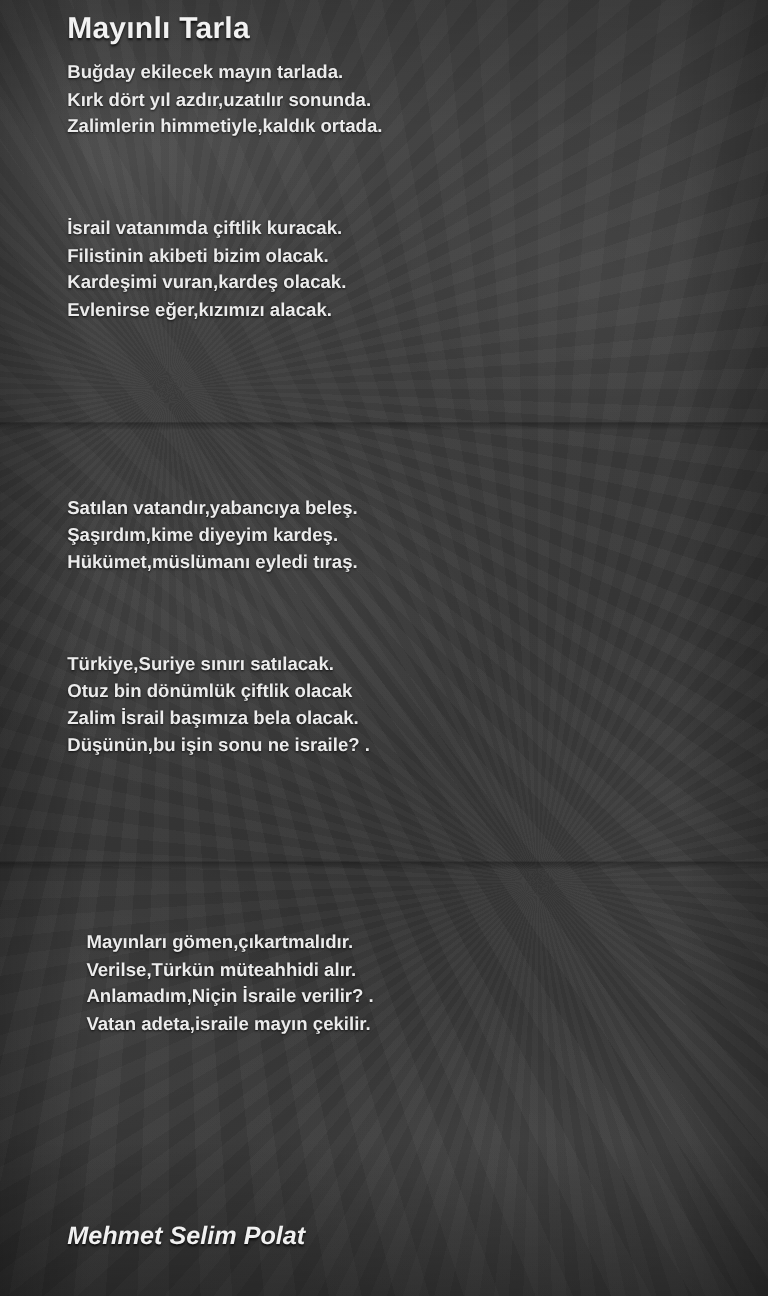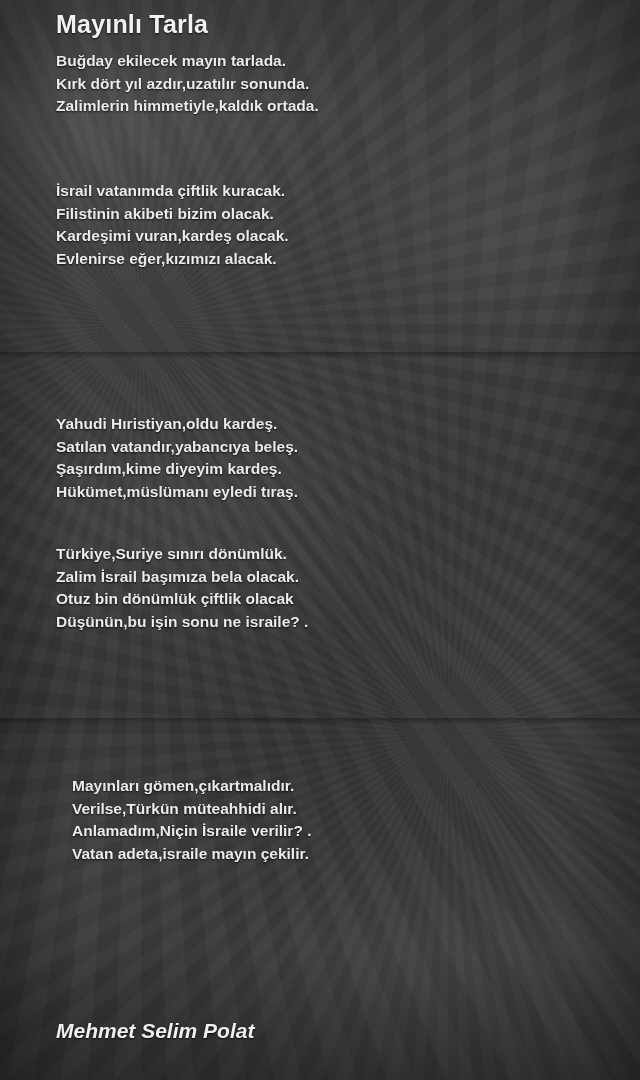--- a/index.html
+++ b/index.html
@@ -107,29 +107,28 @@
           <div class="line">Kırk dört yıl azdır,uzatılır sonunda.</div>
           <div class="line">Zalimlerin himmetiyle,kaldık ortada.</div>
         </div>
         <div class="stanza" style="position: absolute; left: 0px; top: 130px;">
           <div class="line">İsrail vatanımda çiftlik kuracak.</div>
           <div class="line">Filistinin akibeti bizim olacak.</div>
           <div class="line">Kardeşimi vuran,kardeş olacak.</div>
           <div class="line">Evlenirse eğer,kızımızı alacak.</div>
         </div>
         <div class="stanza" style="position: absolute; left: 0px; top: 363px;">
-          <div class="line">Yahudi Hıristiyan,oldu kardeş.</div>
           <div class="line">Satılan vatandır,yabancıya beleş.</div>
           <div class="line">Şaşırdım,kime diyeyim kardeş.</div>
           <div class="line">Hükümet,müslümanı eyledi tıraş.</div>
         </div>
         <div class="stanza" style="position: absolute; left: 0px; top: 493px;">
-          <div class="line">Türkiye,Suriye sınırı dönümlük.</div>
+          <div class="line">Türkiye,Suriye sınırı satılacak.</div>
+          <div class="line">Otuz bin dönümlük çiftlik olacak</div>
           <div class="line">Zalim İsrail başımıza bela olacak.</div>
-          <div class="line">Otuz bin dönümlük çiftlik olacak</div>
           <div class="line">Düşünün,bu işin sonu ne israile? .</div>
         </div>
         <div class="stanza" style="position: absolute; left: 16px; top: 725px;">
           <div class="line">Mayınları gömen,çıkartmalıdır.</div>
           <div class="line">Verilse,Türkün müteahhidi alır.</div>
           <div class="line">Anlamadım,Niçin İsraile verilir? .</div>
           <div class="line">Vatan adeta,israile mayın çekilir.</div>
         </div>
       </div>
 

